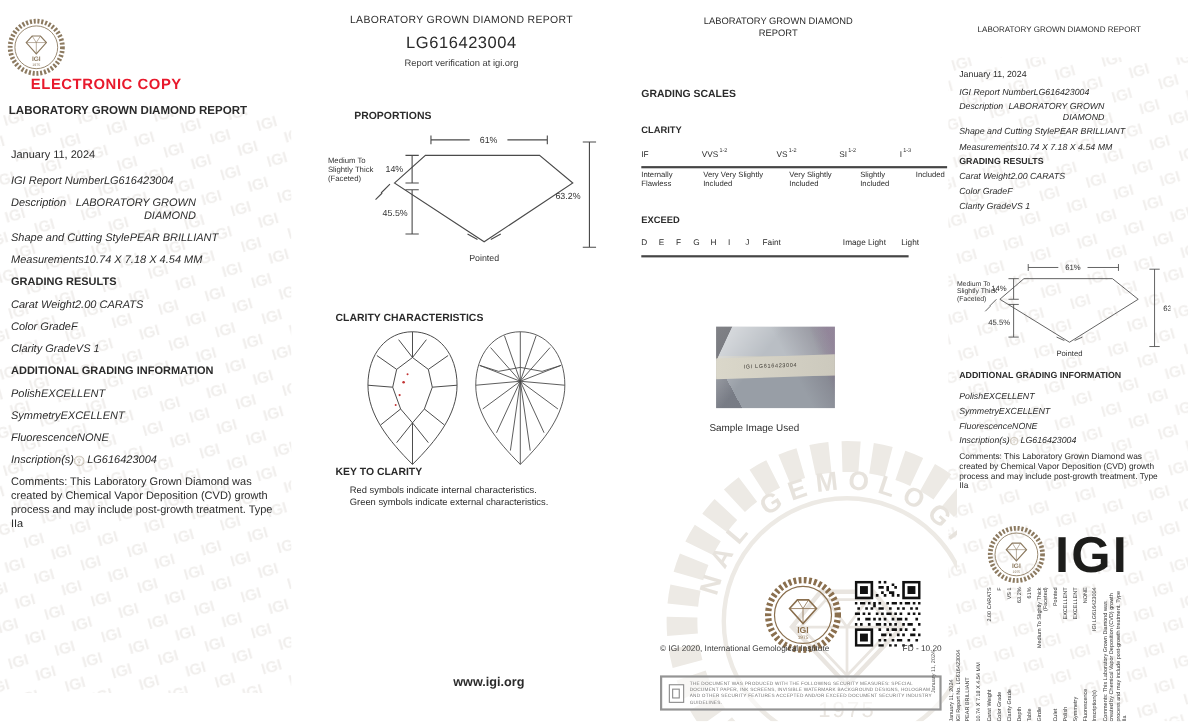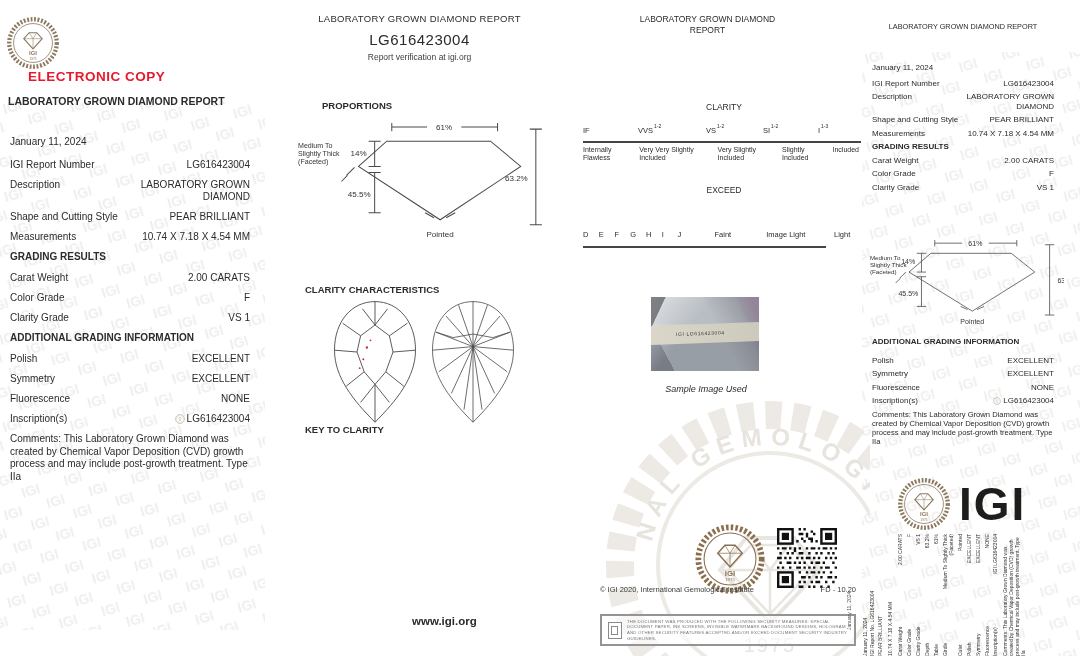--- a/index.html
+++ b/index.html
@@ -4,63 +4,63 @@
 <style>
   html,body{margin:0;padding:0;background:#ffffff;}
   .page{position:relative;width:1080px;height:656px;background:#fff;overflow:hidden;
         font-family:"Liberation Sans",sans-serif;color:#2b2b2b;}
   .abs{position:absolute;}
   .bold{font-weight:bold;}
   .red{color:#e8192c;}
   .tan{color:#8c7a60;}
   .gold{color:#8a6f4e;}
   
-  .f-row{display:flex;justify-content:space-between;align-items:flex-start;}
+  .f-row{display:flex;align-items:flex-start;font-style:italic;}
   .f-row .val{text-align:right;}
   
   .left-panel{left:10px;top:136px;width:240px;font-size:10px;line-height:12px;z-index:2;}
   .left-panel .f-row{margin-bottom:8px;min-height:11px;}
   .left-panel .val{max-width:125px;}
   .sec-head{font-weight:bold;margin:4px 0 9px 0;}
   .comments{margin-top:1px;line-height:12.5px;}
   
   .right-panel{left:872px;top:63px;width:182px;font-size:8px;line-height:9.5px;z-index:2;}
   .right-panel .f-row{margin-bottom:4px;}
   .right-panel .val{max-width:105px;}
   .right-panel .sec-head{margin:1px 0 4px 0;font-size:8px;}
   .right-panel2{left:872px;top:333px;width:182px;font-size:8px;line-height:9.5px;z-index:2;}
   .right-panel2 .f-row{margin-bottom:4px;}
   .right-panel2 .comments{font-size:7.6px;line-height:9px;}
   
   .scales{left:583px;top:80px;width:282px;z-index:2;}
   .scales .title{font-size:9.5px;font-weight:bold;}
-  .scales .sub{font-size:8.5px;font-weight:normal;margin-top:22px;text-align:center;}
+  .scales .sub{font-size:8.5px;font-weight:bold;margin-top:22px;}
   .cgrid{display:flex;margin-top:12px;font-size:7.5px;}
   .cgrid .c0{width:55px;} .cgrid .c1{width:68px;} .cgrid .c2{width:57px;} .cgrid .c3{width:55px;} .cgrid .c4{width:41px;}
   .cgrid sup{font-size:5px;position:relative;top:-1px;margin-left:1px;}
   .cline{border-top:2px solid #454545;margin-top:6px;width:278px;}
   .cdesc{display:flex;margin-top:3px;font-size:7px;line-height:8.5px;}
   .cdesc div{padding-right:6px;box-sizing:border-box;}
   .colrow{display:flex;margin-top:11px;font-size:7.5px;align-items:baseline;}
   .colrow .lt{width:16.5px;text-align:left;}
-  .colrow .rg0{width:62px;text-align:center;margin-top:24px;} .colrow .rg1{width:70px;text-align:center;} .colrow .rg2{width:48px;text-align:center;}
+  .colrow .rg0{width:62px;} .colrow .rg1{width:70px;text-align:center;} .colrow .rg2{width:48px;text-align:left;}
   .colline{border-top:2px solid #454545;margin-top:7px;width:243px;}
   
   .photo{left:651px;top:297px;width:108px;height:74px;z-index:2;
     background:
       linear-gradient(115deg, rgba(35,35,42,0.5) 0 10%, transparent 10.5%),
       linear-gradient(250deg, rgba(120,60,120,0.22) 0 6%, transparent 18%),
       linear-gradient(128deg, rgba(255,255,255,0.55) 0%, rgba(255,255,255,0) 38%),
       linear-gradient(62deg, rgba(60,60,72,0.35) 0 16%, transparent 16% 60%, rgba(72,62,78,0.28) 86% 100%),
       linear-gradient(180deg,#b9bec4 0 36%,#c6c6c0 36% 60%,#989ea6 60% 100%);}
   .photo .band{position:absolute;left:0;top:36%;width:100%;height:25%;
       background:linear-gradient(90deg,#dad7ca,#ccc9bd);transform:skewY(-2deg);
       display:flex;align-items:center;}
   .photo .band span{font-size:5px;color:#3e3b34;letter-spacing:0.6px;padding-left:25px;}
-  .caption{font-size:9px;text-align:center;font-style:italic;}
+  .caption{font-size:9px;}
   
   .security{left:600px;top:614px;width:256px;height:32px;border:2px solid #949494;
       display:flex;align-items:center;gap:5px;padding:2px 6px;box-sizing:border-box;z-index:2;background:rgba(255,255,255,0.6);}
   .security .txt{font-size:4.3px;line-height:5.6px;color:#767676;letter-spacing:0.2px;}
   .docicon{width:12px;height:15px;border:1.5px solid #8a8a8a;position:relative;flex:0 0 auto;background:#fff;}
   .docicon::before{content:"";position:absolute;left:2px;top:3px;width:5px;height:7px;border:1px solid #8a8a8a;}
   
   .rot-wrap{overflow:visible;z-index:3;}
   .rot-inner{transform:rotate(-90deg) translateX(-100%);transform-origin:left top;}
   .stub{left:862px;top:534px;width:218px;height:122px;}
@@ -251,26 +251,31 @@
 
   <svg class="abs" style="left:428px;top:298px;z-index:2" width="90" height="126" viewBox="0 0 100 140">
     <g stroke="#4a4a4a" stroke-width="0.9" fill="none">
       <path d="M50,138 C26,114 5,88 5,58 C5,26 24,4 50,4 C76,4 95,26 95,58 C95,88 74,114 50,138 Z"></path>
       <path d="M50,54 L50,4 M50,54 L66,8 M50,54 L80,20 M50,54 L91,38 M50,54 L95,58 M50,54 L88,82 M50,54 L74,106 M50,54 L60,124 M50,54 L50,138 M50,54 L40,124 M50,54 L26,106 M50,54 L12,82 M50,54 L5,58 M50,54 L9,38 M50,54 L20,20 M50,54 L34,8"></path>
       <path d="M9,38 L28,44 L50,40 L72,44 L91,38"></path>
     </g>
   </svg>
 
   <div class="abs h-small" style="left:305px;top:424px">KEY TO CLARITY</div>
+  <div class="abs keylines">
+    <div>Red symbols indicate internal characteristics.</div>
+    <div>Green symbols indicate external characteristics.</div>
+  </div>
 
   <div class="abs website">www.igi.org</div>
 
   <div class="abs midright-head bold" style="font-weight:normal">LABORATORY GROWN DIAMOND REPORT</div>
 
   <div class="abs scales">
+    <div class="title">GRADING SCALES</div>
     <div class="sub">CLARITY</div>
     <div class="cgrid">
       <div class="c0"><span>IF</span><sup></sup></div>
       <div class="c1"><span>VVS</span><sup>1-2</sup></div>
       <div class="c2"><span>VS</span><sup>1-2</sup></div>
       <div class="c3"><span>SI</span><sup>1-2</sup></div>
       <div class="c4"><span>I</span><sup>1-3</sup></div>
     </div>
     <div class="cline"></div>
     <div class="cdesc">

